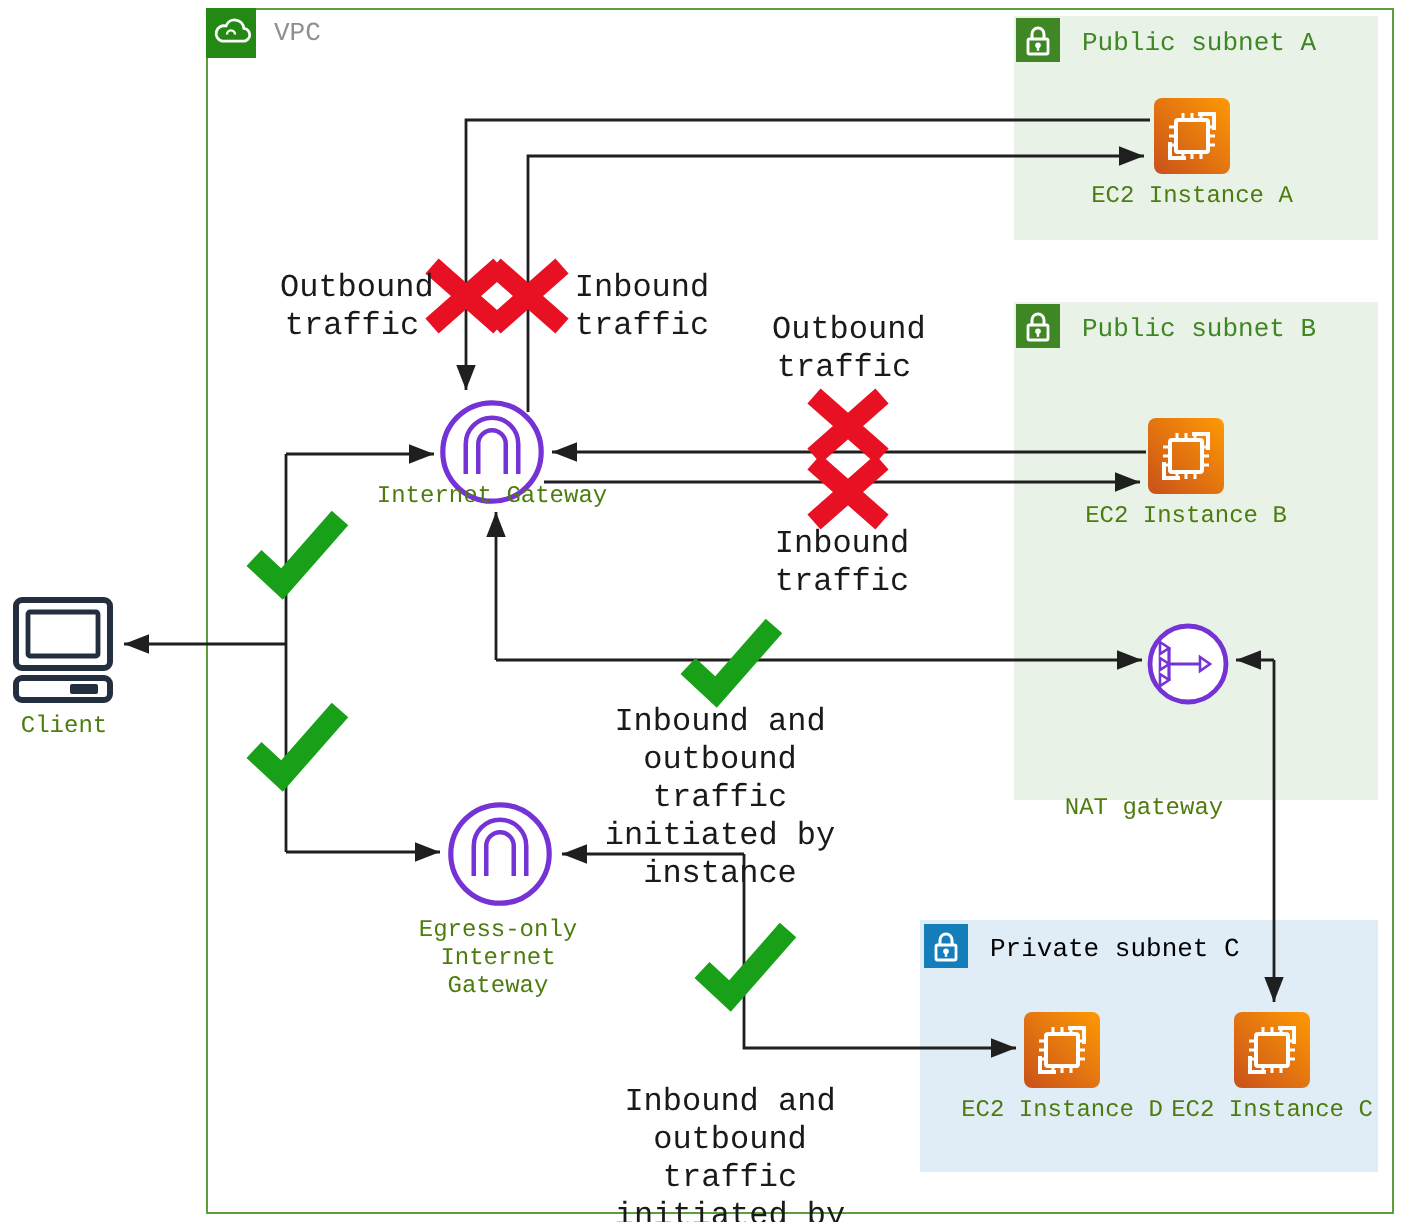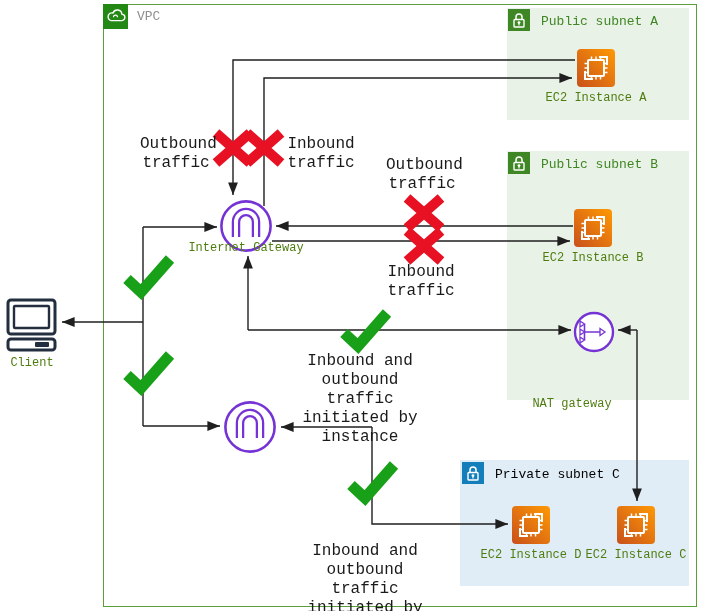--- a/index.html
+++ b/index.html
@@ -122,20 +122,21 @@
   </div>
   <div class="node-label" style="left:186px;top:242px;width:120px;">Internet Gateway</div>
 
   <div class="node" style="left:223px;top:400px;">
     <svg width="54" height="54">
       <circle cx="27" cy="27" r="24.6" fill="#fff" stroke="#7533D5" stroke-width="2.6"></circle>
       <path d="M17 38 V23 a10 10 0 0 1 20 0 V38" fill="none" stroke="#7533D5" stroke-width="8.5"></path>
       <path d="M17 38 V23 a10 10 0 0 1 20 0 V38" fill="none" stroke="#fff" stroke-width="4"></path>
     </svg>
   </div>
+  <div class="node-label" style="left:199px;top:459px;width:100px;">Egress-only Internet Gateway</div>
 
   <div class="node" style="left:573px;top:311px;">
     <svg width="42" height="42">
       <circle cx="21" cy="21" r="19" fill="#fff" stroke="#7533D5" stroke-width="2.4"></circle>
       <path d="M11.5 13 V29 M11.5 21 H27" fill="none" stroke="#7533D5" stroke-width="1.6"></path>
       <path d="M7 10 L11.5 13 L7 16 Z" fill="#fff" stroke="#7533D5" stroke-width="1.3"></path>
       <path d="M7 18 L11.5 21 L7 24 Z" fill="#fff" stroke="#7533D5" stroke-width="1.3"></path>
       <path d="M7 26 L11.5 29 L7 32 Z" fill="#fff" stroke="#7533D5" stroke-width="1.3"></path>
       <path d="M27 17.5 L32 21 L27 24.5 Z" fill="#fff" stroke="#7533D5" stroke-width="1.3"></path>
     </svg>

